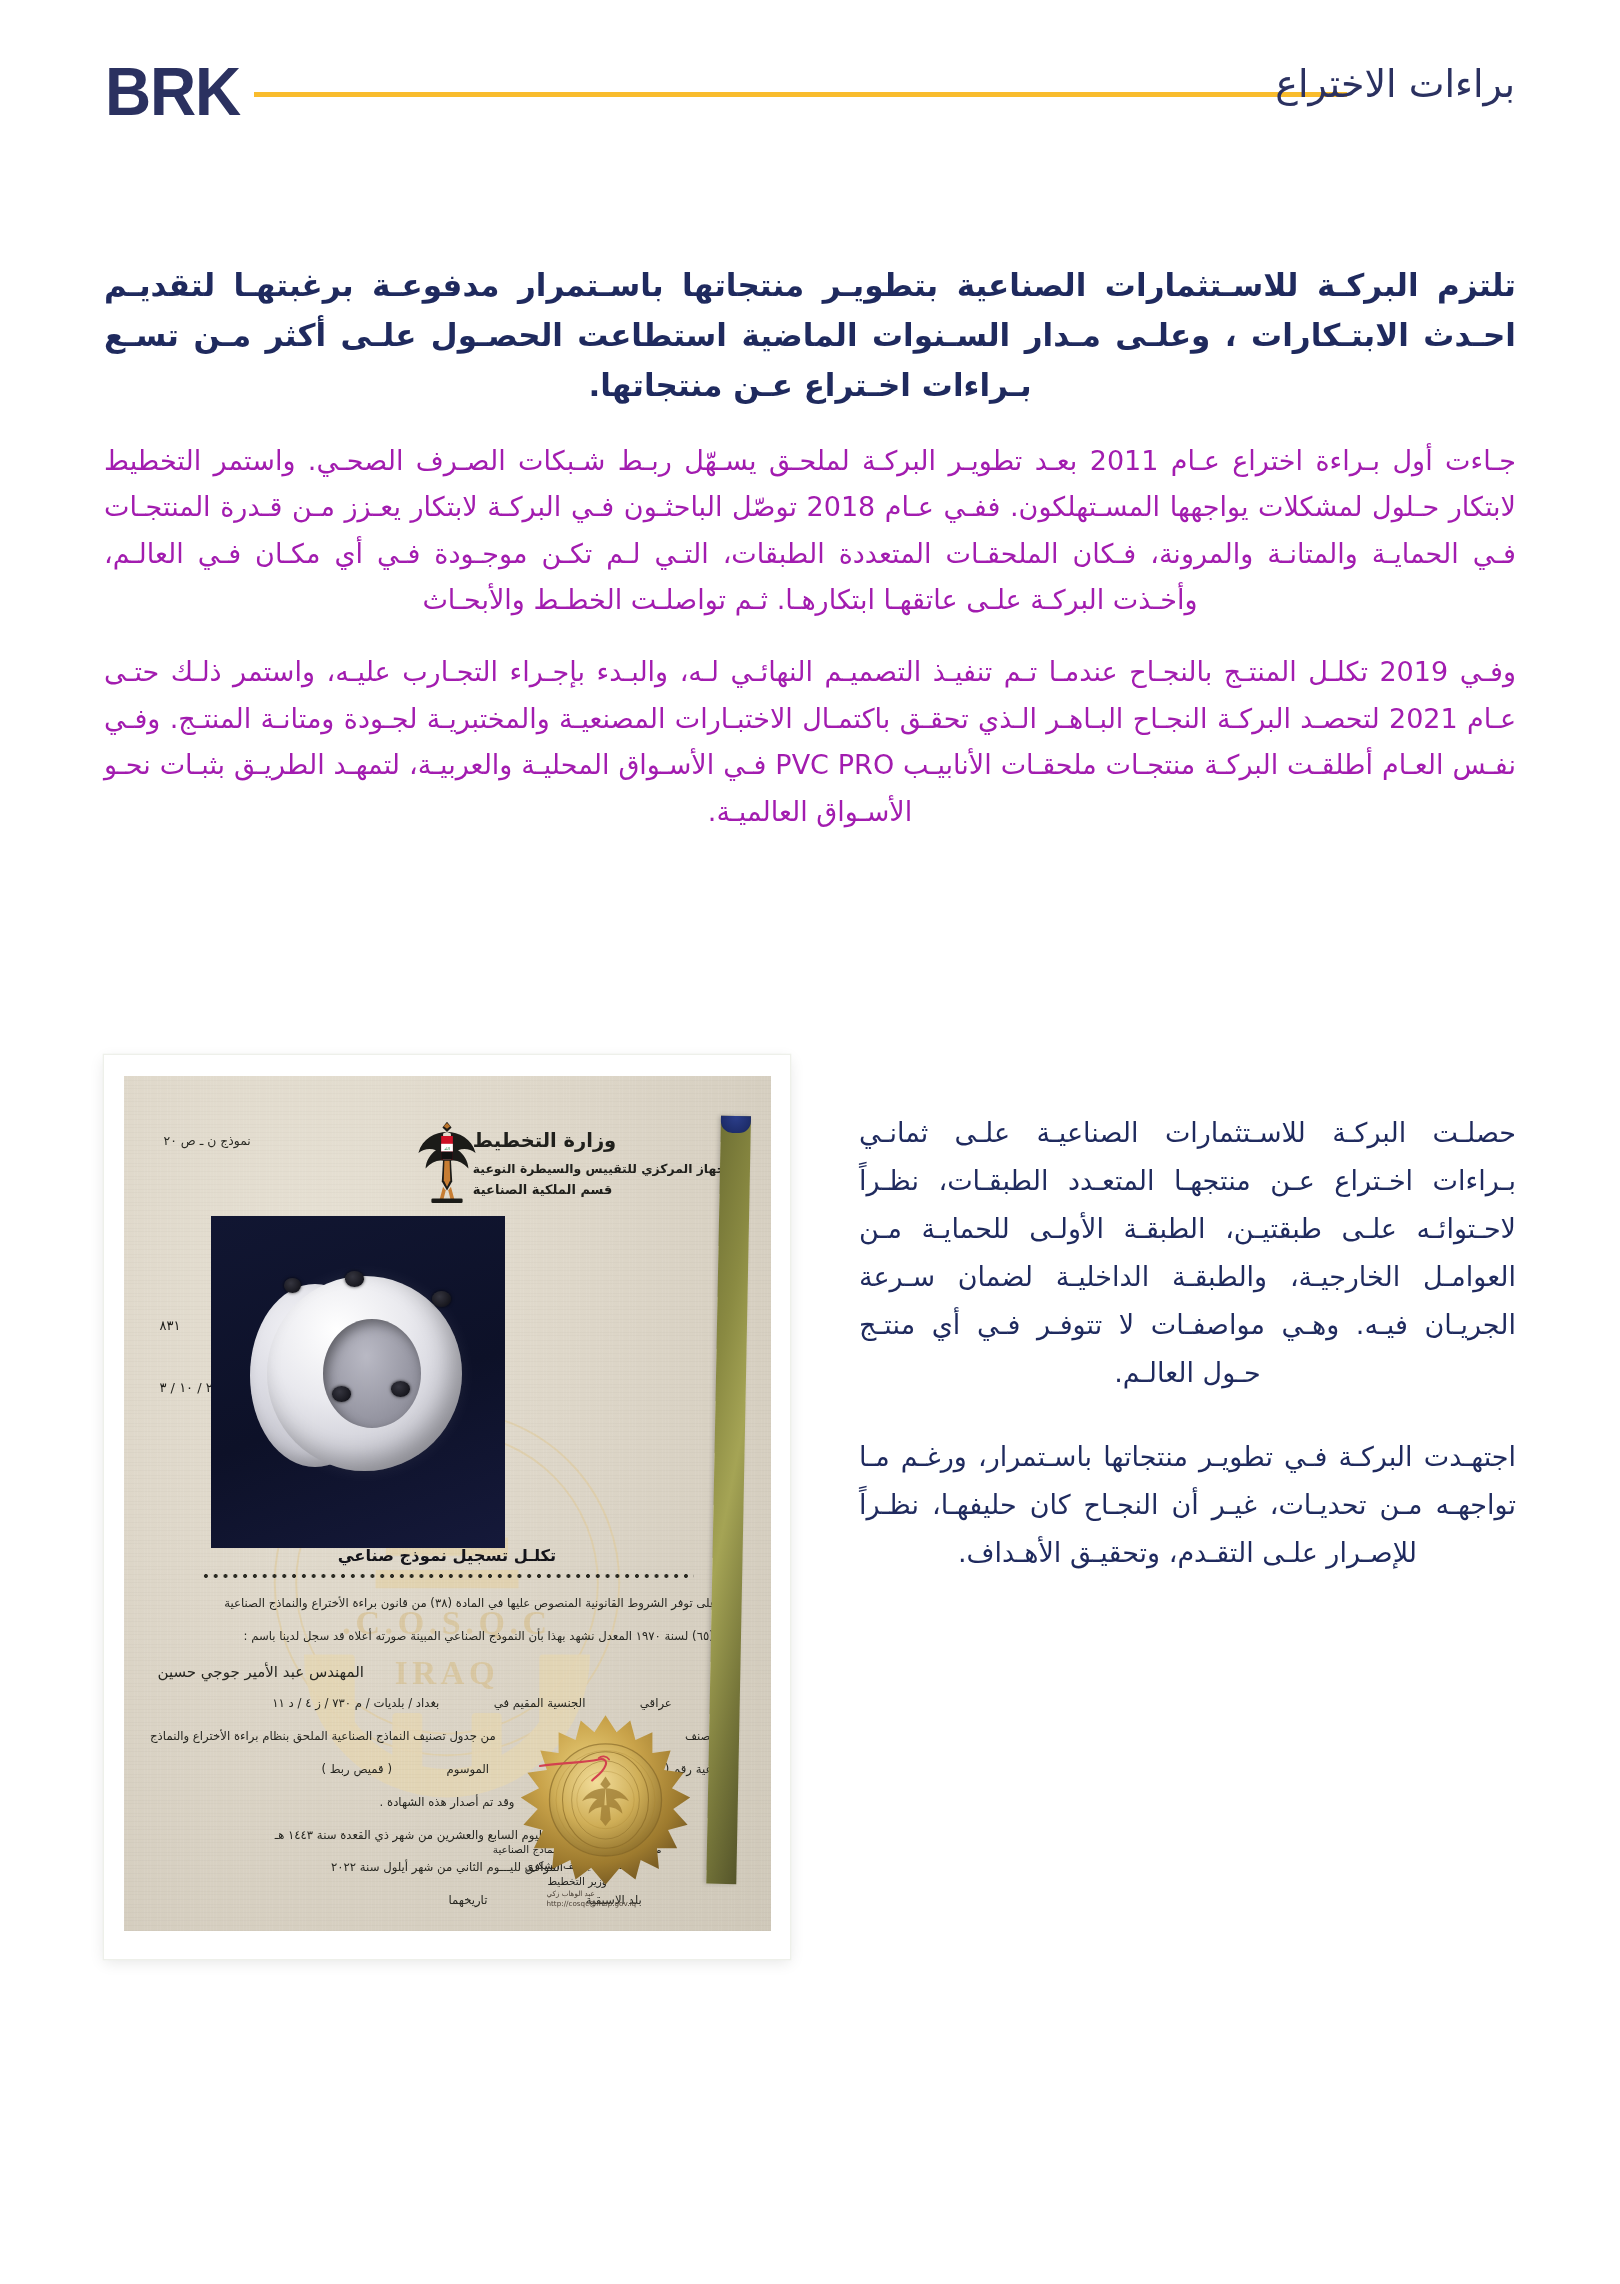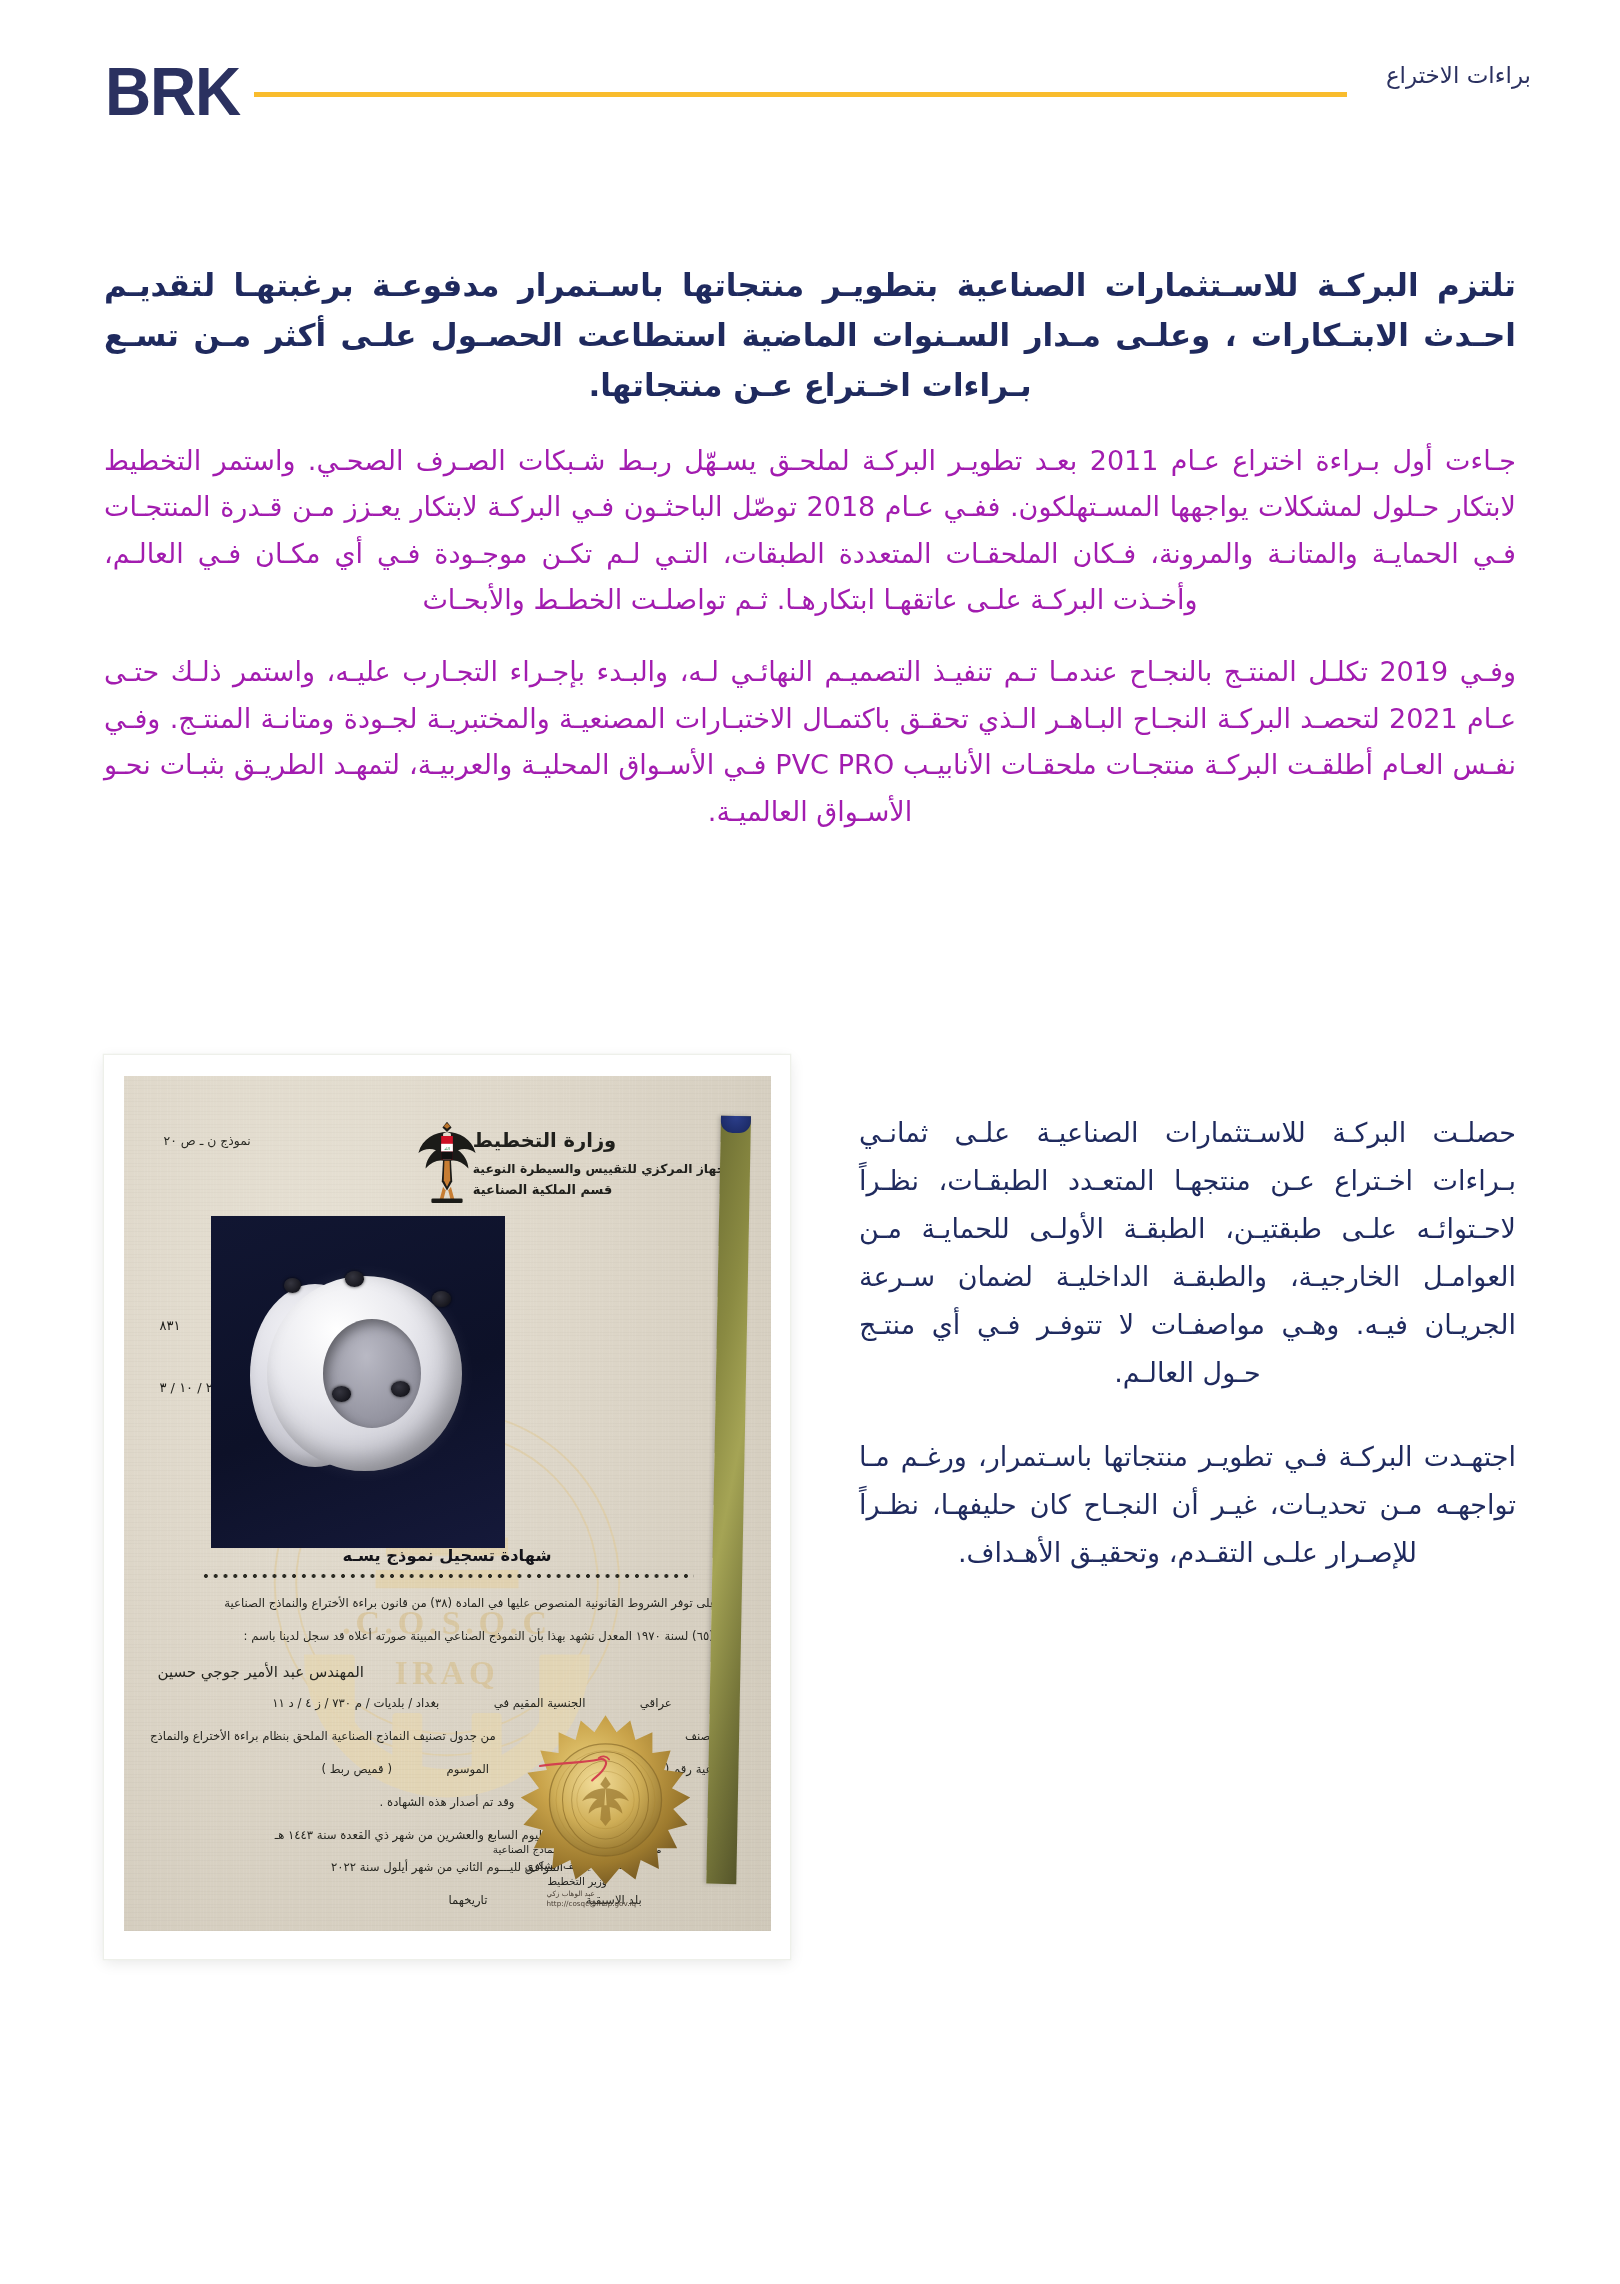--- a/index.html
+++ b/index.html
@@ -37,23 +37,23 @@
   .header-rule {
     position: absolute;
     left: 254px;
     right: 273px;
     top: 92px;
     height: 4.6px;
     background: #f9bc2d;
   }
   .header-title {
     position: absolute;
-    right: 89px;
+    right: 105px;
     top: 62px;
-    font-size: 23px;
+    font-size: 38px;
     color: #2b3160;
     font-weight: 400;
     letter-spacing: 0px;
     line-height: 1.2;
     white-space: nowrap;
     direction: rtl;
   }
 
   
   .content {
@@ -463,21 +463,21 @@
         <div class="pp-ring2"></div>
         <div class="pp-ring"></div>
         <div class="pp-bore"></div>
         <div class="pp-bolt b1"></div>
         <div class="pp-bolt b2"></div>
         <div class="pp-bolt b3"></div>
         <div class="pp-bolt b4"></div>
         <div class="pp-bolt b5"></div>
       </div>
 
-      <div class="cert-caption">شهادة تسجيل نموذج يسـه</div>
+      <div class="cert-caption">تكلـل تسجيل نموذج صناعي</div>
       <div class="cert-dots"></div>
 
       <div class="cert-body">
         <div class="cert-line">بناء على توفر الشروط القانونية المنصوص عليها في المادة (٣٨) من قانون براءة الأختراع والنماذج الصناعية</div>
         <div class="cert-line">رقم (٦٥) لسنة ١٩٧٠ المعدل نشهد بهذا بأن النموذج الصناعي المبينة صورته أعلاه قد سجل لدينا باسم :</div>
         <div class="cl-name">المهندس عبد الأمير جوجي حسين</div>
 
         <div class="cert-line">
           <span>الـ</span>
           <span class="cl-sp"></span>

